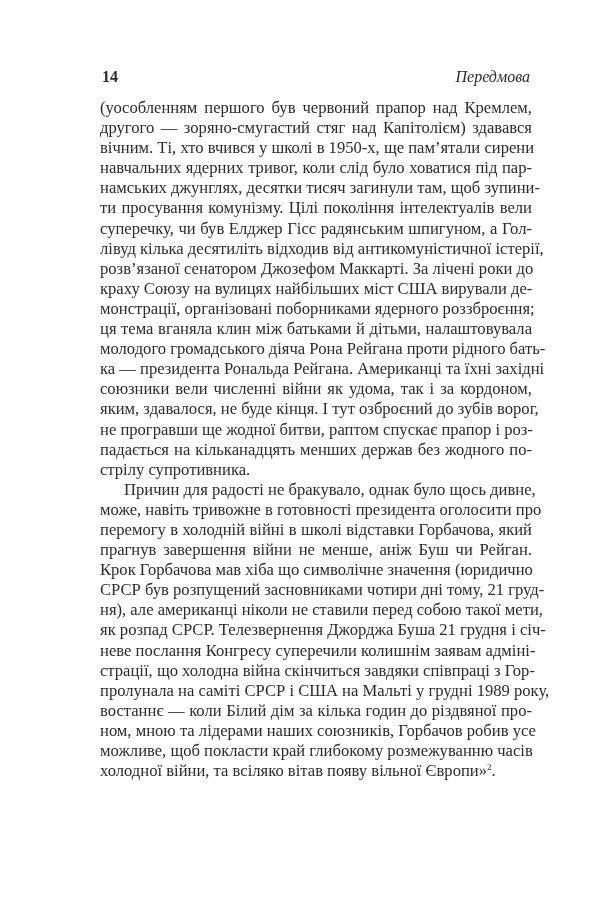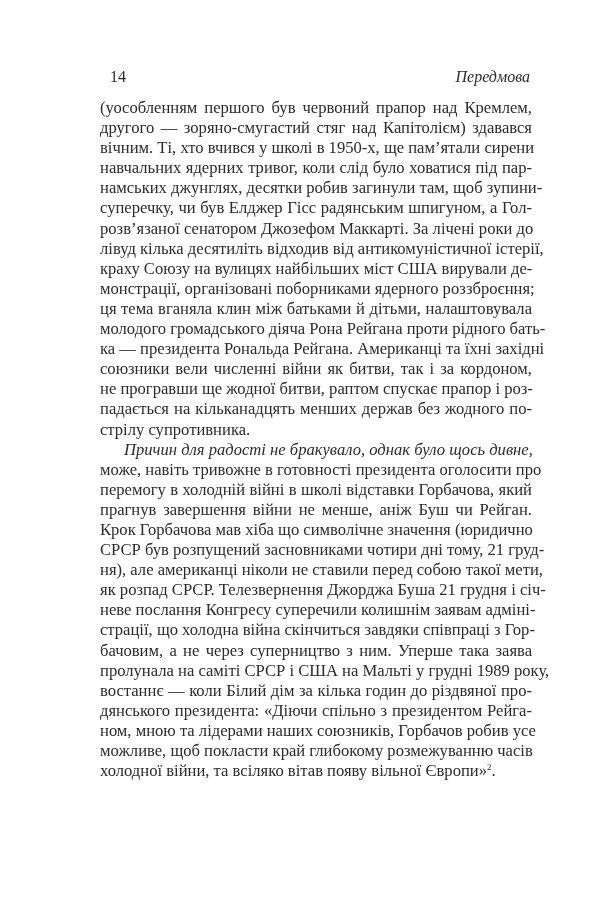--- a/index.html
+++ b/index.html
@@ -18,22 +18,23 @@
     .page-header {
       position: absolute;
       top: 68px;
       left: 98px;
       width: 432px;
       height: 20px;
       font-size: 16px;
     }
     .page-number {
       position: absolute;
-      left: 12px;
+      left: 4px;
       top: 0;
+      font-weight: bold;
     }
     .running-title {
       position: absolute;
       left: 0;
       right: 0;
       top: 0;
       text-align: right;
       font-style: italic;
     }
     .body-text {
@@ -49,21 +50,20 @@
       white-space: nowrap;
       text-align: justify;
       text-align-last: justify;
       height: 20.1px;
     }
     .line.last {
       text-align-last: left;
     }
     .line.indent {
       padding-left: 24px;
-      font-style: italic;
     }
     sup {
       font-size: 9px;
       vertical-align: 6px;
       line-height: 0;
     }
   </style>
 </head>
 <body>
 
@@ -71,46 +71,46 @@
   <span class="page-number">14</span>
   <span class="running-title">Передмова</span>
 </div>
 
 <div class="body-text">
   <div>
     <span class="line">(уособленням першого був червоний прапор над Кремлем,</span>
     <span class="line">другого — зоряно-смугастий стяг над Капітолієм) здавався</span>
     <span class="line">вічним. Ті, хто вчився у школі в 1950-х, ще пам’ятали сирени</span>
     <span class="line">навчальних ядерних тривог, коли слід було ховатися під пар-</span>
-    <span class="line">намських джунглях, десятки робив загинули там, щоб зупини-</span>
+    <span class="line">намських джунглях, десятки тисяч загинули там, щоб зупини-</span>
+    <span class="line">ти просування комунізму. Цілі покоління інтелектуалів вели</span>
     <span class="line">суперечку, чи був Елджер Гісс радянським шпигуном, а Гол-</span>
+    <span class="line">лівуд кілька десятиліть відходив від антикомуністичної істерії,</span>
     <span class="line">розв’язаної сенатором Джозефом Маккарті. За лічені роки до</span>
-    <span class="line">лівуд кілька десятиліть відходив від антикомуністичної істерії,</span>
     <span class="line">краху Союзу на вулицях найбільших міст США вирували де-</span>
     <span class="line">монстрації, організовані поборниками ядерного роззброєння;</span>
     <span class="line">ця тема вганяла клин між батьками й дітьми, налаштовувала</span>
     <span class="line">молодого громадського діяча Рона Рейгана проти рідного бать-</span>
     <span class="line">ка — президента Рональда Рейгана. Американці та їхні західні</span>
-    <span class="line">союзники вели численні війни як битви, так і за кордоном,</span>
+    <span class="line">союзники вели численні війни як удома, так і за кордоном,</span>
+    <span class="line">яким, здавалося, не буде кінця. І тут озброєний до зубів ворог,</span>
     <span class="line">не програвши ще жодної битви, раптом спускає прапор і роз-</span>
     <span class="line">падається на кільканадцять менших держав без жодного по-</span>
     <span class="line last">стрілу супротивника.</span>
   </div>
   <div>
     <span class="line indent">Причин для радості не бракувало, однак було щось дивне,</span>
     <span class="line">може, навіть тривожне в готовності президента оголосити про</span>
     <span class="line">перемогу в холодній війні в школі відставки Горбачова, який</span>
     <span class="line">прагнув завершення війни не менше, аніж Буш чи Рейган.</span>
     <span class="line">Крок Горбачова мав хіба що символічне значення (юридично</span>
     <span class="line">СРСР був розпущений засновниками чотири дні тому, 21 груд-</span>
     <span class="line">ня), але американці ніколи не ставили перед собою такої мети,</span>
     <span class="line">як розпад СРСР. Телезвернення Джорджа Буша 21 грудня і січ-</span>
     <span class="line">неве послання Конгресу суперечили колишнім заявам адміні-</span>
     <span class="line">страції, що холодна війна скінчиться завдяки співпраці з Гор-</span>
-    <span class="line">бачовим, а не через суперництво з ним. Уперше така заява</span>
     <span class="line">пролунала на саміті СРСР і США на Мальті у грудні 1989 року,</span>
     <span class="line">востаннє — коли Білий дім за кілька годин до різдвяної про-</span>
-    <span class="line">дянського президента: «Діючи спільно з президентом Рейга-</span>
     <span class="line">ном, мною та лідерами наших союзників, Горбачов робив усе</span>
     <span class="line">можливе, щоб покласти край глибокому розмежуванню часів</span>
     <span class="line last"><span>холодної війни, та всіляко вітав появу вільної Європи»</span><sup>2</sup><span>.</span></span>
   </div>
 </div>
 
 </body></html>

